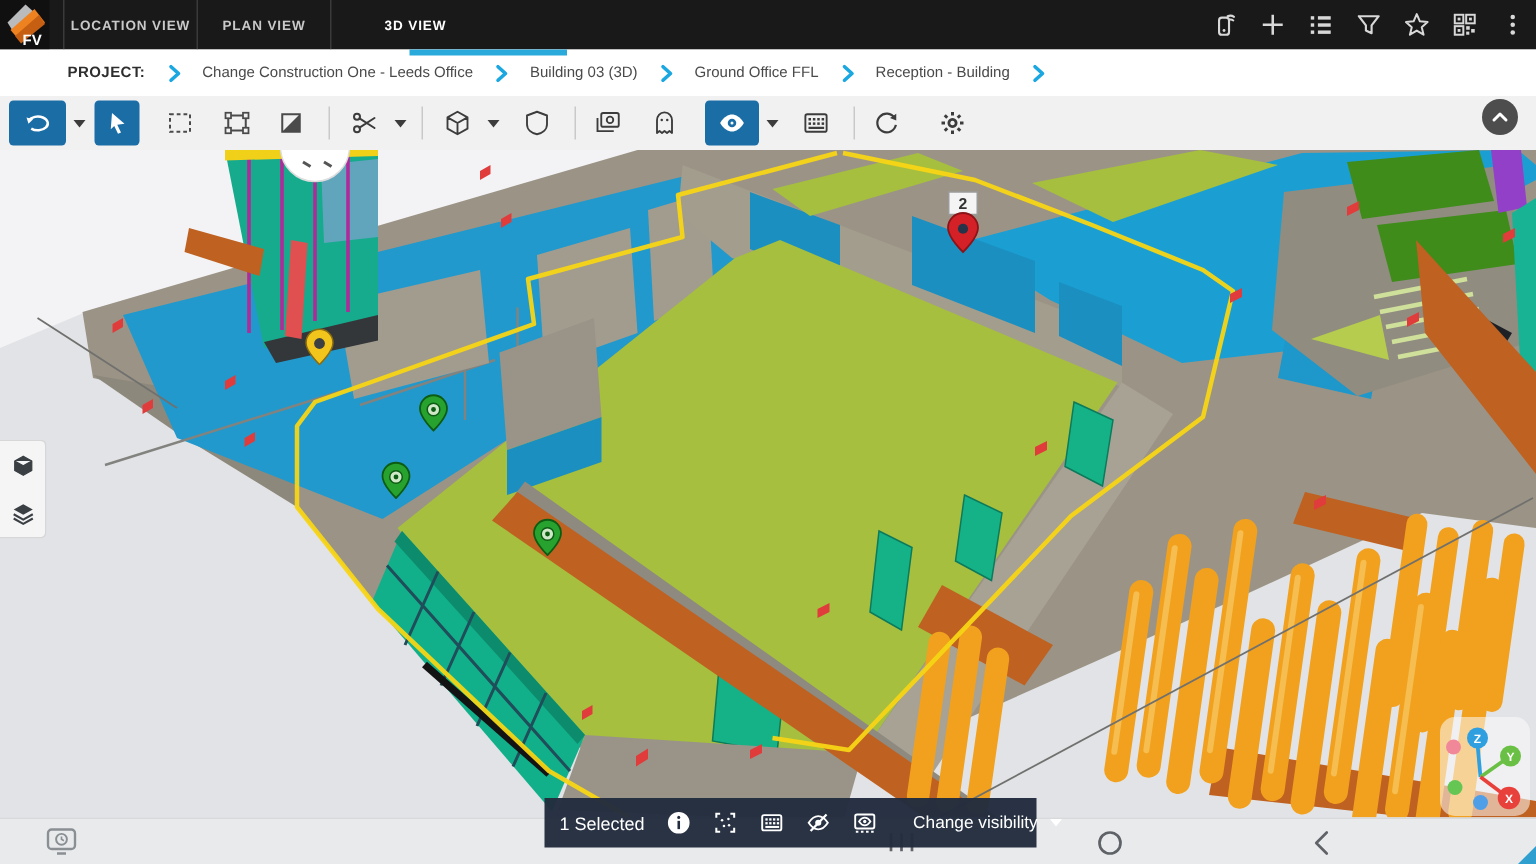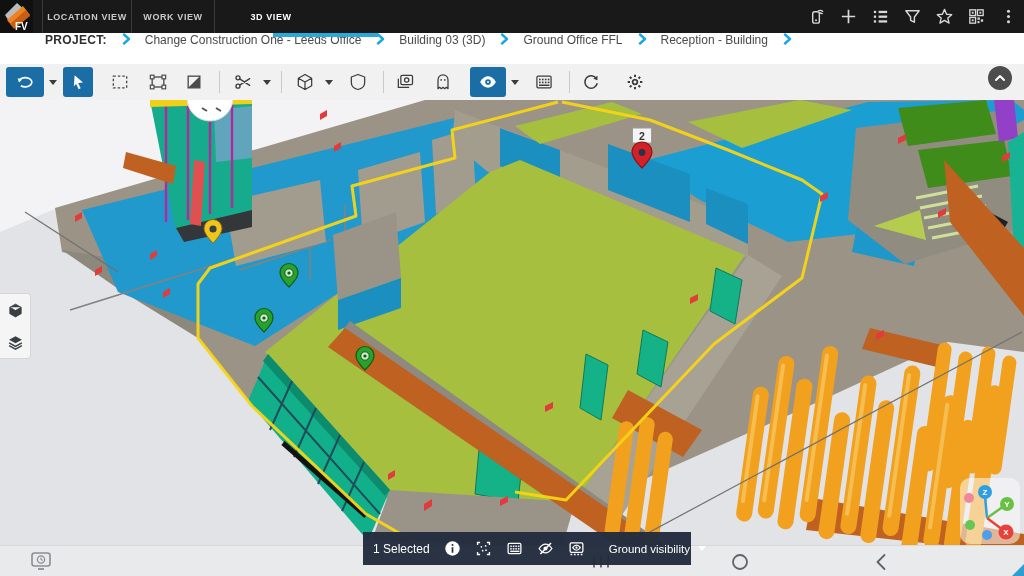--- a/index.html
+++ b/index.html
@@ -12,21 +12,21 @@
   .tabs{display:flex;margin-left:9px;}
   .tab{display:flex;align-items:center;justify-content:center;padding:0 4px;
        color:#c9c9c9;font-size:9px;font-weight:bold;letter-spacing:.6px;border-right:1px solid #3a3a3a;}
   .tab:first-child{border-left:1px solid #3a3a3a;}
   .tab.active{color:#ffffff;border-right:none;}
   #tab-underline{left:273px;top:33px;width:105px;height:4px;background:#2aa9db;z-index:6;}
   .tb-icons{position:absolute;right:6px;top:0;height:33px;display:flex;align-items:center;gap:13px;}
   .tb-icons .ic{width:19px;height:19px;display:block;}
   
   #crumbbar{left:0;top:33px;width:1024px;height:31px;background:#ffffff;border-bottom:1px solid #dcdcdc;
-            display:flex;align-items:flex-start;font-size:12px;color:#4a4a4a;}
+            display:flex;align-items:center;font-size:10px;color:#4a4a4a;}
   #crumbbar .prefix{font-weight:bold;color:#2e2e2e;margin-left:45px;letter-spacing:.3px;}
   .chev{width:12px;height:12px;margin:0 13px;flex:0 0 12px;}
   .crumb{white-space:nowrap;}
   
   #toolbar{left:0;top:64px;width:1024px;height:36px;background:#f1f1f2;border-bottom:1px solid #cfcfcf;
            display:flex;align-items:center;}
   .tbtn{height:30px;min-width:30px;display:flex;align-items:center;justify-content:center;border-radius:3px;margin-left:6px;}
   .tbtn.blue{background:#1b6da6;}
   .tbtn .ic{width:20px;height:20px;}
   .caret{width:0;height:0;border-left:4px solid transparent;border-right:4px solid transparent;
@@ -66,22 +66,22 @@
       <polygon points="5,15 17,3 27,12 10,23" fill="#b9bbbd"></polygon>
       <polygon points="7,20 23,6 30,15 13,27" fill="#ef8220"></polygon>
       <polygon points="10,24 26,10 30,16 14,29" fill="#c65f12"></polygon>
       <text x="15" y="30" font-size="10" font-weight="bold" fill="#ffffff" font-family="Liberation Sans, sans-serif">FV</text>
     </svg>
   </div>
   <div class="tabs">
     <div class="tab" style="width:80px">
           <span>LOCATION VIEW</span>
         </div>
-    <div class="tab" style="width:74px">
-          <span>WORK VIEW</span>
+    <div class="tab" style="width:80px">
+          <span>PLAN VIEW</span>
         </div>
     <div class="tab active" style="width:104px">
           <span>3D VIEW</span>
         </div>
   </div>
   <div class="tb-icons">
     <svg class="ic" viewBox="0 0 20 20">
       <rect x="6" y="5" width="7" height="12" rx="2" fill="none" stroke="#d8d8d8" stroke-width="1.5"></rect>
       <circle cx="9.5" cy="14" r="1" fill="#d8d8d8"></circle>
       <path d="M12,4 Q14.5,3 16.5,4.5 M13,6.5 Q14.6,6 16,7" fill="none" stroke="#d8d8d8" stroke-width="1.4" stroke-linecap="round"></path>
@@ -472,21 +472,21 @@
     <circle cx="10" cy="10" r="2.4" fill="#ffffff"></circle>
     <path d="M4,16.5 L16.5,3.5" stroke="#ffffff" stroke-width="1.8"></path>
   </svg>
   <svg class="ic" viewBox="0 0 20 20">
     <rect x="2.5" y="3.5" width="15" height="11" rx="1.5" fill="none" stroke="#ffffff" stroke-width="1.5"></rect>
     <path d="M5.5,9 C7,6.8 8.7,6 10,6 C11.3,6 13,6.8 14.5,9 C13,11.2 11.3,12 10,12 C8.7,12 7,11.2 5.5,9 Z" fill="none" stroke="#ffffff" stroke-width="1.3"></path>
     <circle cx="10" cy="9" r="1.3" fill="#ffffff"></circle>
     <path d="M3,17 h2 M7,17 h2 M11,17 h2 M15,17 h2" stroke="#ffffff" stroke-width="1.6"></path>
   </svg>
   <div class="sep"></div>
-  <span class="cv">Ground visibility</span>
+  <span class="cv">Change visibility</span>
   <div class="caret"></div>
 </div>
 
 <div id="gizmo" class="abs">
   <svg width="60" height="66" viewBox="0 0 60 66">
     <circle cx="9" cy="20" r="5" fill="#f0889a"></circle>
     <circle cx="10" cy="47" r="5" fill="#66c653"></circle>
     <circle cx="27" cy="57" r="5" fill="#4f9fe8"></circle>
     <path d="M27,40 L25,18" stroke="#2f9fe0" stroke-width="2.5"></path>
     <path d="M27,40 L44,28" stroke="#6abf45" stroke-width="2.5"></path>

